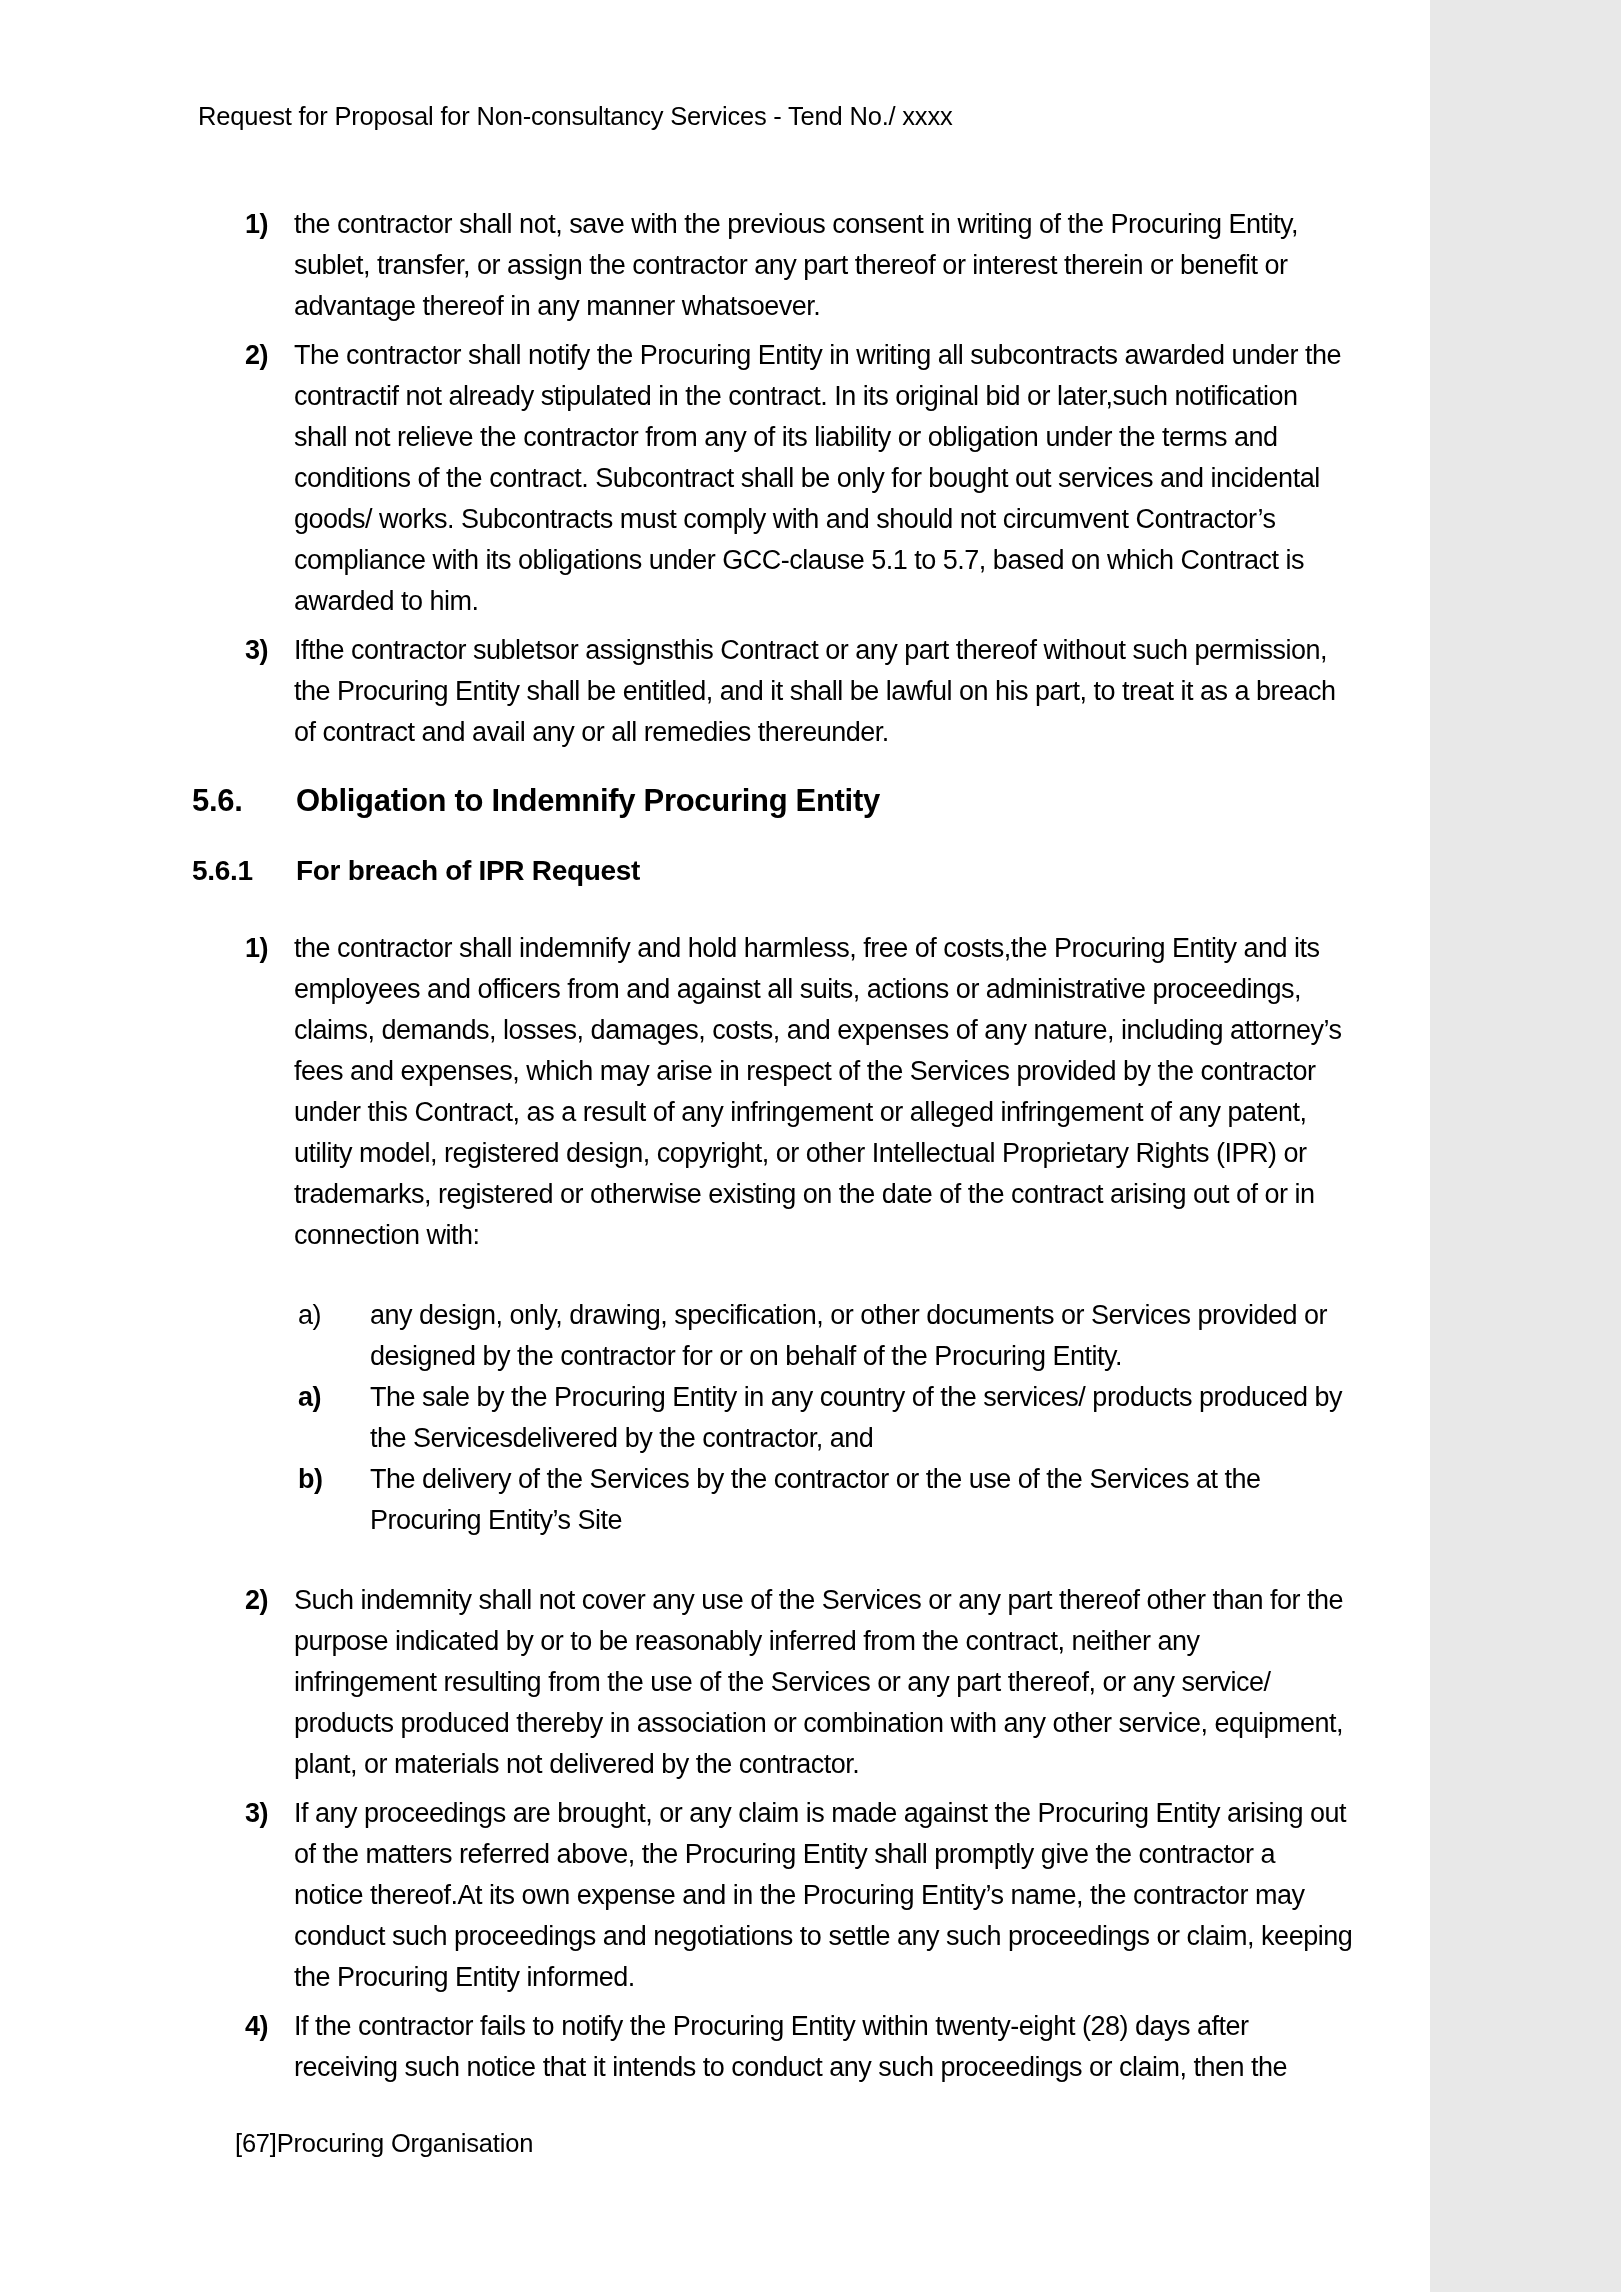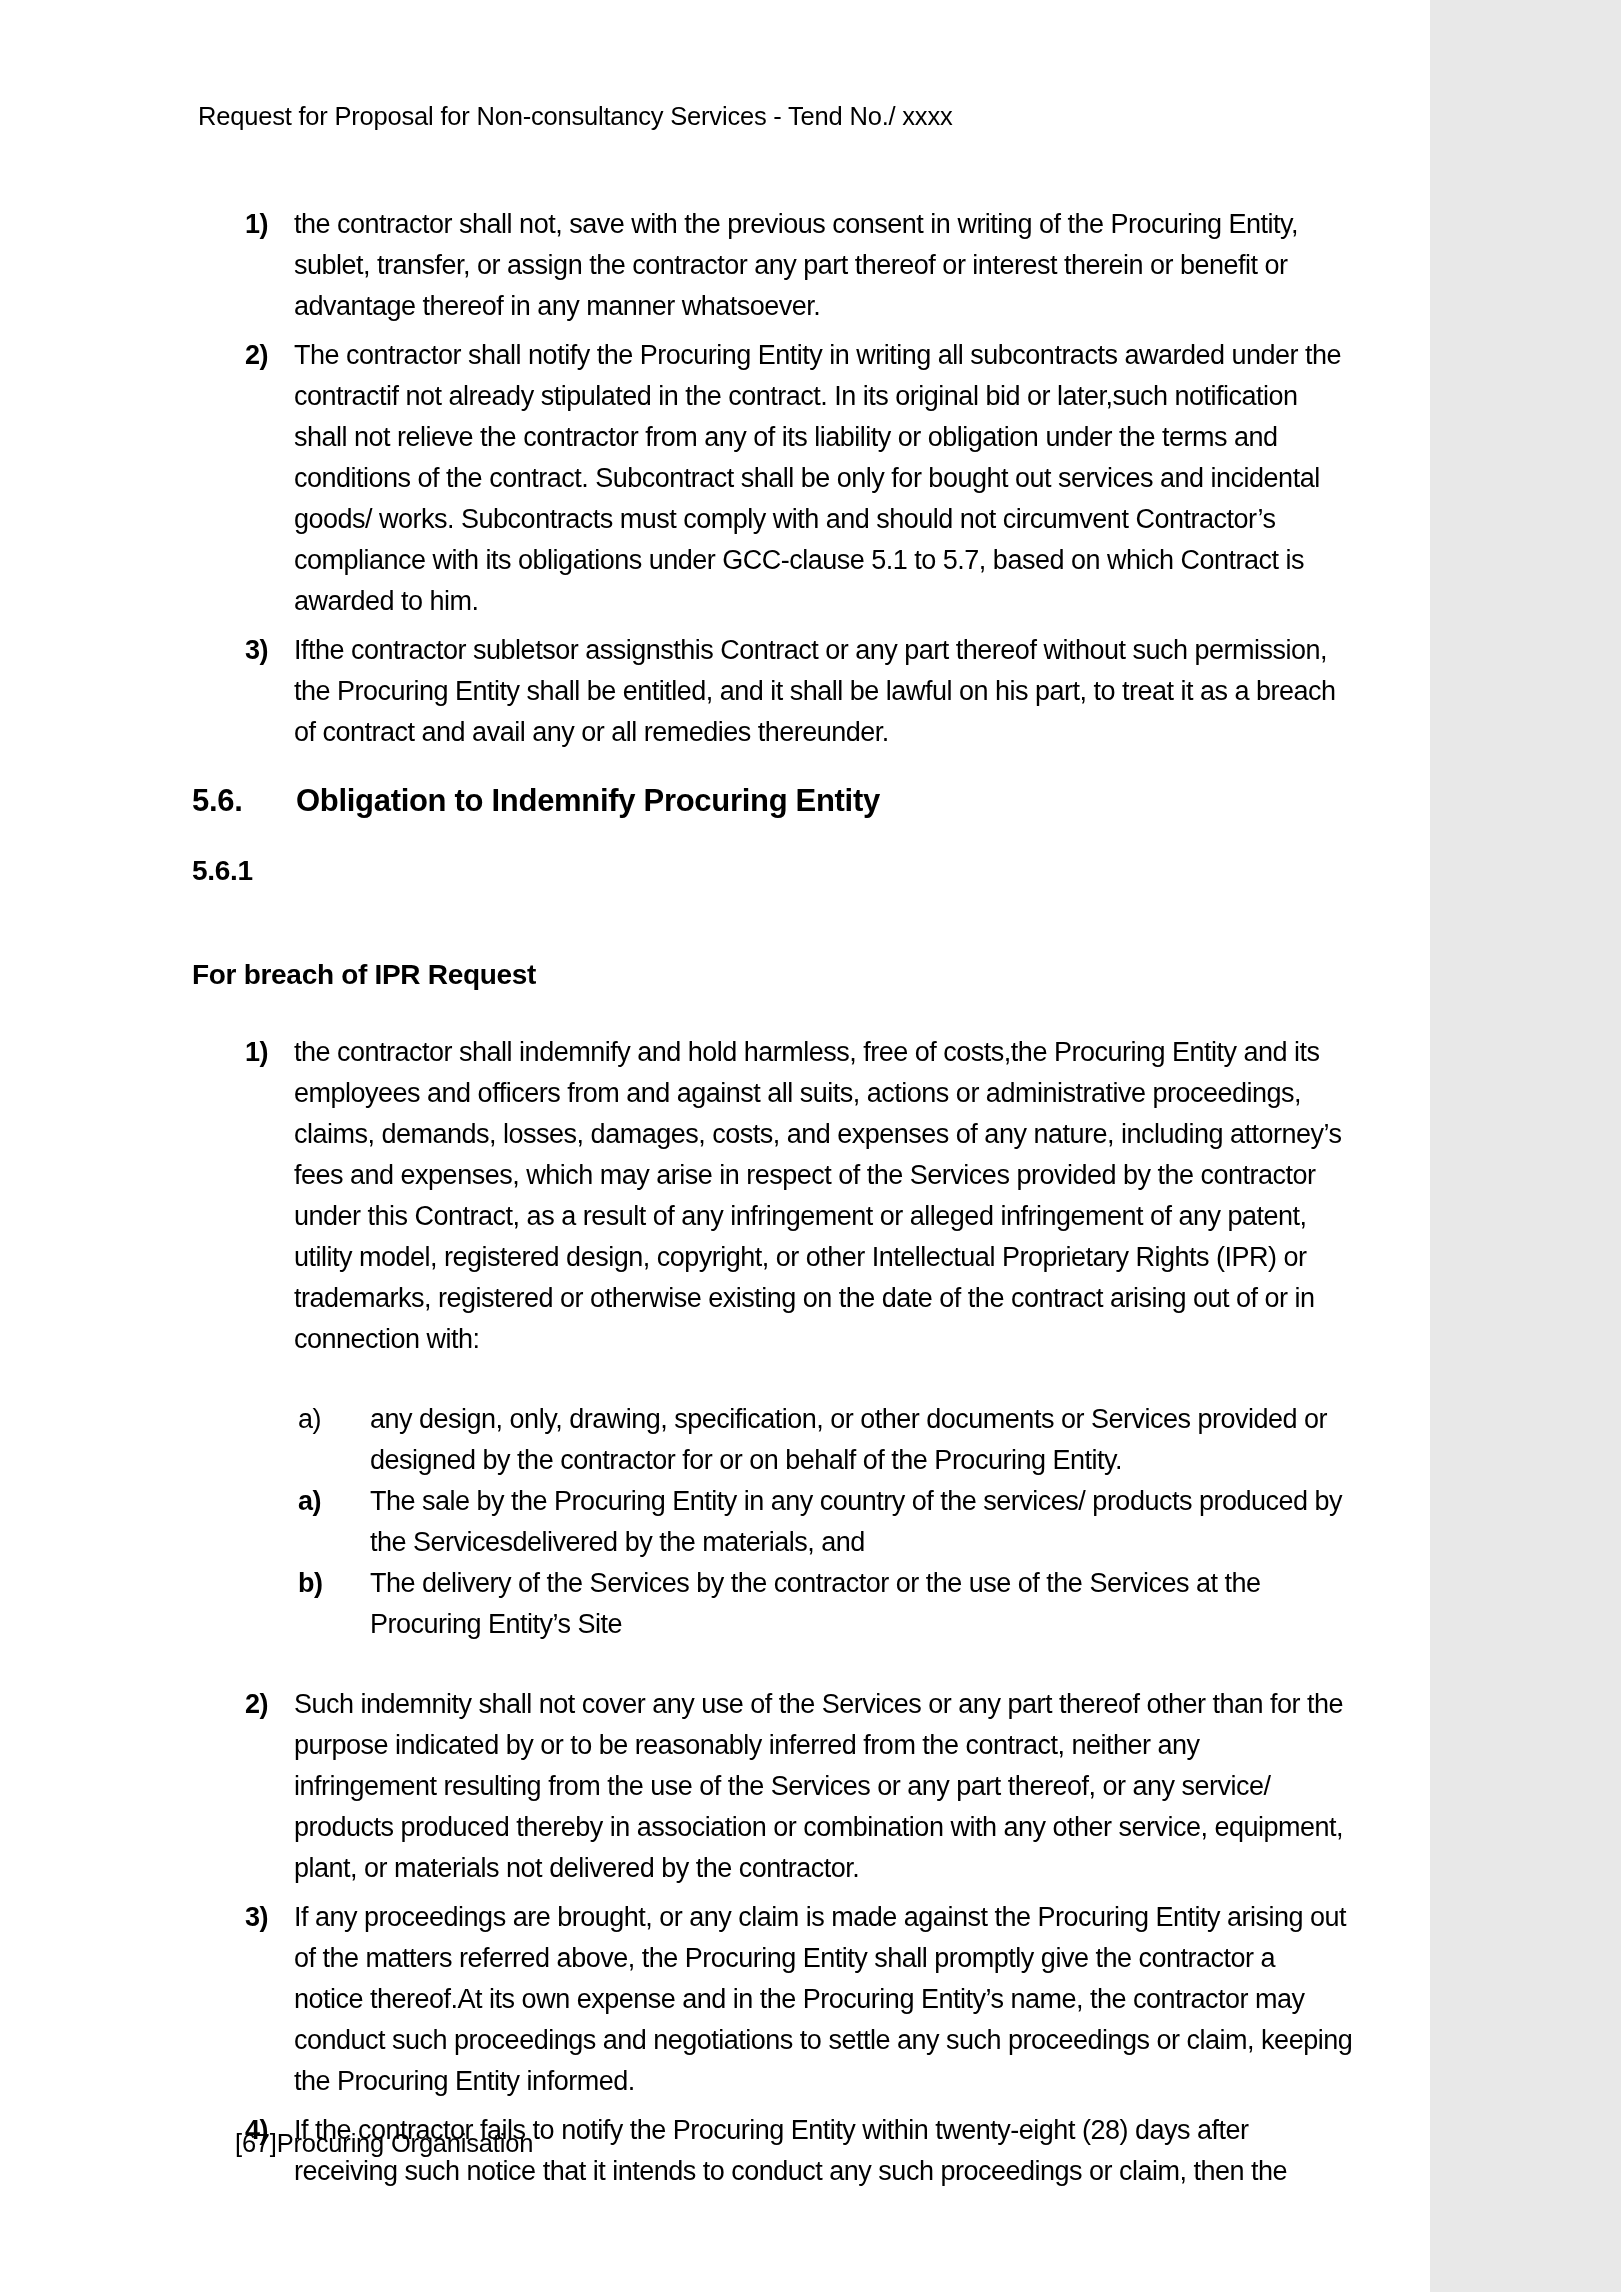--- a/index.html
+++ b/index.html
@@ -45,21 +45,20 @@
     letter-spacing: -0.3px;
   }
   .heading-1 .h-num { flex: 0 0 104px; }
   .heading-2 {
     display: flex;
     margin: 27.4px 0 0 192px;
     font-size: 28px;
     line-height: 41px;
     font-weight: 700;
     letter-spacing: -0.3px;
-    flex-direction: column;
   }
   .heading-2 .h-num { flex: 0 0 104px; }
   .ipr-list { margin-top: 37px; }
   .sub-list { margin-top: 39px; margin-bottom: 39px; }
   .sub-row { display: flex; align-items: flex-start; padding-left: 298px; }
   .sub-row .marker { flex: 0 0 72px; font-weight: 700; white-space: pre; }
   .sub-row .marker.regular { font-weight: 400; }
   .sub-row .text { white-space: pre; }
   
   .doc-footer {
@@ -134,21 +133,21 @@
 
       <div class="sub-list">
         <div class="sub-row">
           <div class="marker regular">a)</div>
           <div class="text">any design, only, drawing, specification, or other documents or Services provided or
 designed by the contractor for or on behalf of the Procuring Entity.</div>
         </div>
         <div class="sub-row">
           <div class="marker">a)</div>
           <div class="text">The sale by the Procuring Entity in any country of the services/ products produced by
-the Servicesdelivered by the materials, and</div>
+the Servicesdelivered by the contractor, and</div>
         </div>
         <div class="sub-row">
           <div class="marker">b)</div>
           <div class="text">The delivery of the Services by the contractor or the use of the Services at the
 Procuring Entity’s Site</div>
         </div>
       </div>
 
       <div class="num-row l1-item">
         <div class="marker">2)</div>

